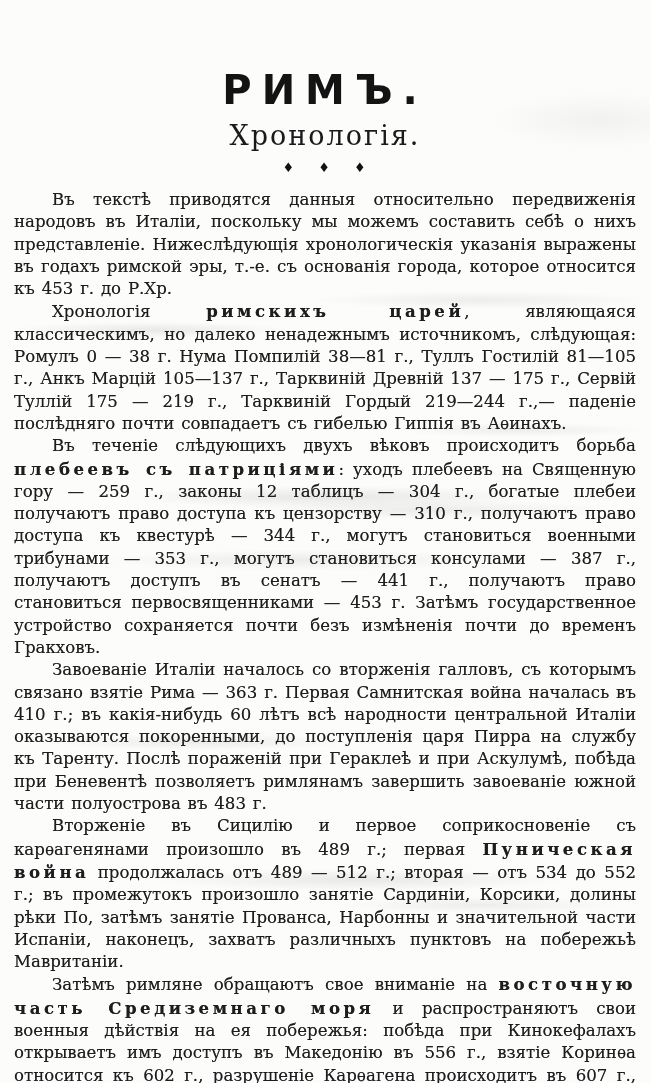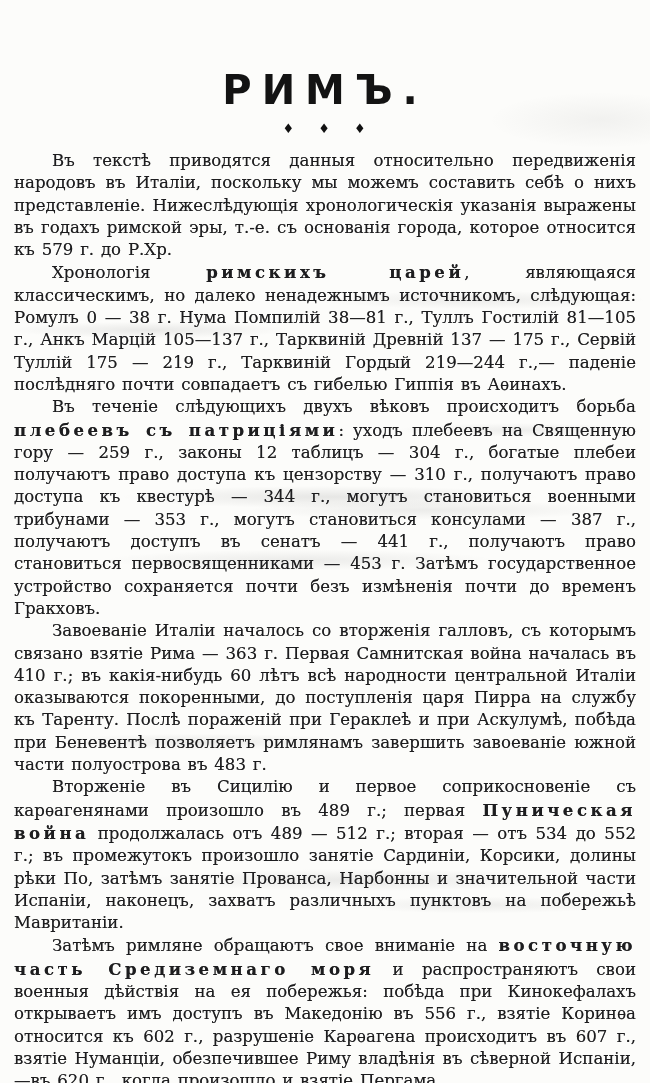--- a/index.html
+++ b/index.html
@@ -46,22 +46,23 @@
     text-shadow:0 0 0.5px rgba(20,20,20,0.55);
   }
   .bodytext p{margin:0;text-indent:38px;}
   .spaced{letter-spacing:3.5px;font-weight:bold;}
 </style>
 </head>
 <body>
 
 <div class="page">
   <div class="title">РИМЪ.</div>
+  <div class="subtitle">Хронологія.</div>
   <div class="ornament">♦ ♦ ♦</div>
   <div class="bodytext">
-      <p><span>Въ текстѣ приводятся данныя относительно передвиженія народовъ въ Италіи, поскольку мы можемъ составить себѣ о нихъ представленіе. Нижеслѣдующія хронологическія указанія выражены въ годахъ римской эры, т.-е. съ основанія города, которое относится къ 579 г. до Р.Хр.</span></p>
+      <p><span>Въ текстѣ приводятся данныя относительно передвиженія народовъ въ Италіи, поскольку мы можемъ составить себѣ о нихъ представленіе. Нижеслѣдующія хронологическія указанія выражены въ годахъ римской эры, т.-е. съ основанія города, которое относится къ 453 г. до Р.Хр.</span></p>
       <p><span>Хронологія </span><span class="spaced">римскихъ царей</span><span>, являющаяся классическимъ, но далеко ненадежнымъ источникомъ, слѣдующая: Ромулъ 0 — 38 г. Нума Помпилій 38—81 г., Туллъ Гостилій 81—105 г., Анкъ Марцій 105—137 г., Тарквиній Древній 137 — 175 г., Сервій Туллій 175 — 219 г., Тарквиній Гордый 219—244 г.,— паденіе послѣдняго почти совпадаетъ съ гибелью Гиппія въ Аѳинахъ.</span></p>
       <p><span>Въ теченіе слѣдующихъ двухъ вѣковъ происходитъ борьба </span><span class="spaced">плебеевъ съ патриціями</span><span>: уходъ плебеевъ на Священную гору — 259 г., законы 12 таблицъ — 304 г., богатые плебеи получаютъ право доступа къ цензорству — 310 г., получаютъ право доступа къ квестурѣ — 344 г., могутъ становиться военными трибунами — 353 г., могутъ становиться консулами — 387 г., получаютъ доступъ въ сенатъ — 441 г., получаютъ право становиться первосвященниками — 453 г. Затѣмъ государственное устройство сохраняется почти безъ измѣненія почти до временъ Гракховъ.</span></p>
       <p><span>Завоеваніе Италіи началось со вторженія галловъ, съ которымъ связано взятіе Рима — 363 г. Первая Самнитская война началась въ 410 г.; въ какія-нибудь 60 лѣтъ всѣ народности центральной Италіи оказываются покоренными, до поступленія царя Пирра на службу къ Таренту. Послѣ пораженій при Гераклеѣ и при Аскулумѣ, побѣда при Беневентѣ позволяетъ римлянамъ завершить завоеваніе южной части полуострова въ 483 г.</span></p>
       <p><span>Вторженіе въ Сицилію и первое соприкосновеніе съ карѳагенянами произошло въ 489 г.; первая </span><span class="spaced">Пуническая война</span><span> продолжалась отъ 489 — 512 г.; вторая — отъ 534 до 552 г.; въ промежутокъ произошло занятіе Сардиніи, Корсики, долины рѣки По, затѣмъ занятіе Прованса, Нарбонны и значительной части Испаніи, наконецъ, захватъ различныхъ пунктовъ на побережьѣ Мавританіи.</span></p>
       <p><span>Затѣмъ римляне обращаютъ свое вниманіе на </span><span class="spaced">восточную часть Средиземнаго моря</span><span> и распространяютъ свои военныя дѣйствія на ея побережья: побѣда при Кинокефалахъ открываетъ имъ доступъ въ Македонію въ 556 г., взятіе Коринѳа относится къ 602 г., разрушеніе Карѳагена происходитъ въ 607 г., взятіе Нуманціи, обезпечившее Риму владѣнія въ сѣверной Испаніи,—въ 620 г., когда произошло и взятіе Пергама.</span></p>
     </div>
 </div>
 
 </body></html>

